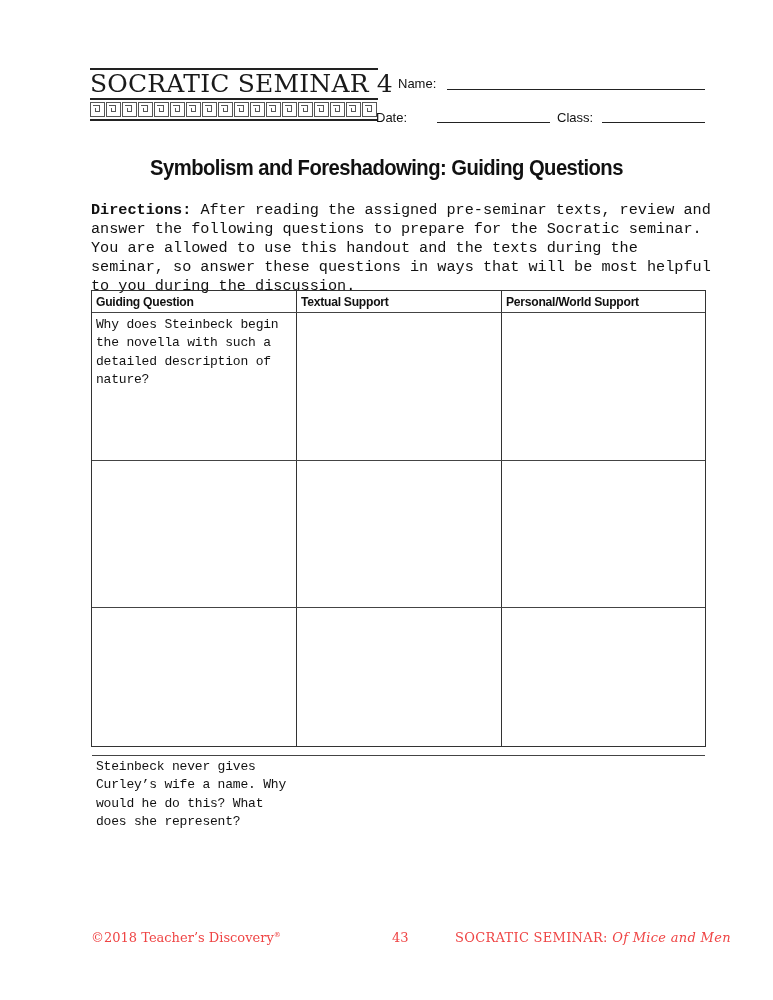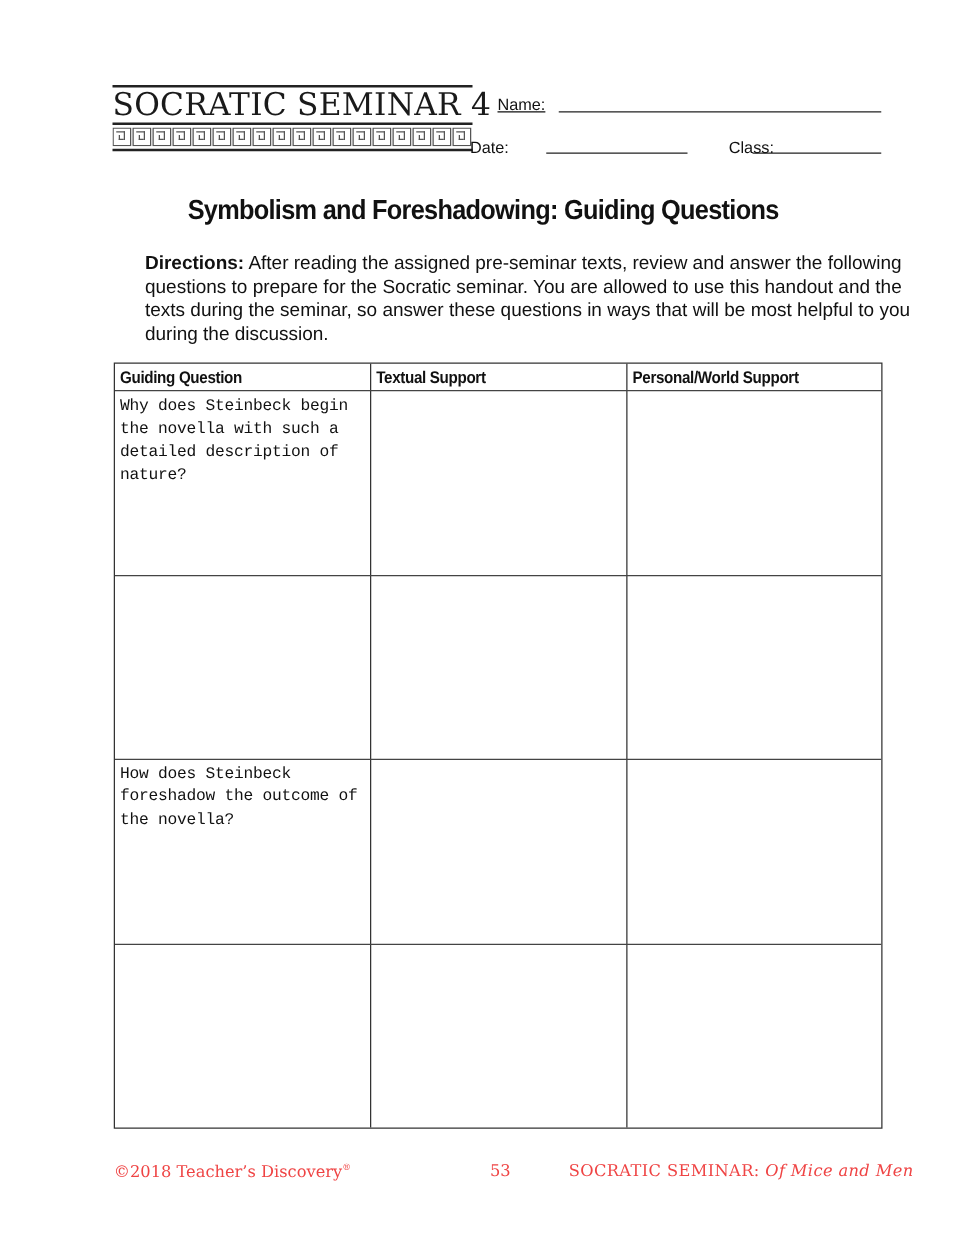--- a/index.html
+++ b/index.html
@@ -16,25 +16,25 @@
   .meander { position: absolute; left: 0; top: 34px; width: 288px; height: 15px; display: flex; gap: 1px; overflow: hidden; }
   .meander .key { width: 15px; height: 15px; flex: 0 0 15px; box-sizing: border-box; border: 1.5px solid #555; position: relative; }
   .meander .key::before { content: ""; position: absolute; left: 2px; top: 2px; width: 6px; height: 6px; border: 1.5px solid #555; border-left: none; border-bottom: none; }
   .meander .key::after { content: ""; position: absolute; left: 4px; top: 5px; width: 3px; height: 3px; border: 1.5px solid #555; border-right: none; border-top: none; }
 
   .field-label { font-family: "Liberation Sans", sans-serif; font-size: 13px; color: #111; }
   .field-line { height: 0; border-bottom: 1px solid #222; }
 
   .title { left: 0; width: 773px; top: 155px; text-align: center; font-family: "Liberation Sans", sans-serif; font-weight: bold; font-size: 22px; letter-spacing: -0.6px; transform: scaleX(0.92); transform-origin: center; color: #111; }
 
-  .directions { left: 91px; top: 201px; width: 620px; font-family: Liberation Sans, sans-serif; font-size: 15.2px; line-height: 19px; color: #111; margin-left: 25px; }
+  .directions { left: 91px; top: 201px; width: 620px; font-family: Liberation Mono, monospace; font-size: 15.2px; line-height: 19px; color: #111; }
   .directions b { font-weight: bold; }
 
   
-  .grid { left: 91px; top: 290px; width: 615px; height: 613px; border: 1px solid #333; box-sizing: border-box; }
+  .grid { left: 91px; top: 290px; width: 615px; height: 457px; border: 1px solid #333; box-sizing: border-box; }
   .vline { position: absolute; top: 0; bottom: 0; width: 0; border-left: 1px solid #333; }
   .hline { position: absolute; left: 0; right: 0; height: 0; border-top: 1px solid #444; }
   .hcell { position: absolute; top: 3px; font-family: "Liberation Sans", sans-serif; font-weight: bold; font-size: 13.5px; letter-spacing: -0.3px; transform: scaleX(0.9); transform-origin: left; white-space: nowrap; color: #111; }
   .qcell { position: absolute; left: 4px; width: 196px; font-family: Liberation Mono, monospace; font-size: 13px; line-height: 18.3px; letter-spacing: -0.2px; color: #111; }
   .qcell i { font-style: italic; }
   .answer { position: absolute; }
 
   .footer { top: 930px; font-size: 13px; color: #ef4444; font-family: "DejaVu Serif", serif; }
   .footer.left { left: 91px; }
   .footer.center { left: 392px; }
@@ -65,26 +65,26 @@
       <span class="key"></span>
       <span class="key"></span>
       <span class="key"></span>
       <span class="key"></span>
       <span class="key"></span>
       <span class="key"></span>
   </div>
   <div class="rule r3"></div>
 </div>
 
-<div class="abs field-label" style="left:398px; top:76px;text-decoration:underline;">Name:</div>
+<div class="abs field-label" style="left:398px; top:76px;">Name:</div>
 <div class="abs field-line" style="left:447px; top:89px; width:258px;"></div>
 
 <div class="abs field-label" style="left:376px; top:110px;">Date:</div>
 <div class="abs field-line" style="left:437px; top:122px; width:113px;"></div>
-<div class="abs field-label" style="left:583px; top:110px;">Class:</div>
+<div class="abs field-label" style="left:557px; top:110px;">Class:</div>
 <div class="abs field-line" style="left:602px; top:122px; width:103px;"></div>
 
 <div class="abs title">Symbolism and Foreshadowing: Guiding Questions</div>
 
 <div class="abs directions">
   <b>Directions:</b><span> After reading the assigned pre-seminar texts, review and answer the following questions to prepare for the Socratic seminar. You are allowed to use this handout and the texts during the seminar, so answer these questions in ways that will be most helpful to you during the discussion.</span>
 </div>
 
 <div class="abs grid">
   <div class="vline" style="left:204px;"></div>
@@ -99,23 +99,23 @@
   <div class="hcell" style="left:209px;">Textual Support</div>
   <div class="hcell" style="left:414px;">Personal/World Support</div>
 
   <div class="qcell" style="top:25px;">Why does Steinbeck begin the novella with such a detailed description of nature?</div>
   <div class="answer" style="left:205px; top:22px; width:204px; height:147px;"></div>
   <div class="answer" style="left:410px; top:22px; width:203px; height:147px;"></div>
 
   <div class="answer" style="left:205px; top:170px; width:204px; height:146px;"></div>
   <div class="answer" style="left:410px; top:170px; width:203px; height:146px;"></div>
 
-  <div class="qcell" style="top:319px;">How does Steinbeck foreshadow the outcome of the novella?</div>
   <div class="answer" style="left:205px; top:317px; width:204px; height:147px;"></div>
   <div class="answer" style="left:410px; top:317px; width:203px; height:147px;"></div>
 
+  <div class="qcell" style="top:467px;">Steinbeck never gives Curley’s wife a name. Why would he do this? What does she represent?</div>
   <div class="answer" style="left:205px; top:465px; width:204px; height:146px;"></div>
   <div class="answer" style="left:410px; top:465px; width:203px; height:146px;"></div>
 </div>
 
 <div class="abs footer left"><span>©2018 Teacher’s Discovery</span><sup>®</sup></div>
-<div class="abs footer center">53</div>
+<div class="abs footer center">43</div>
 <div class="abs footer right"><span>SOCRATIC SEMINAR: </span><i>Of Mice and Men</i></div>
 
 </body></html>

